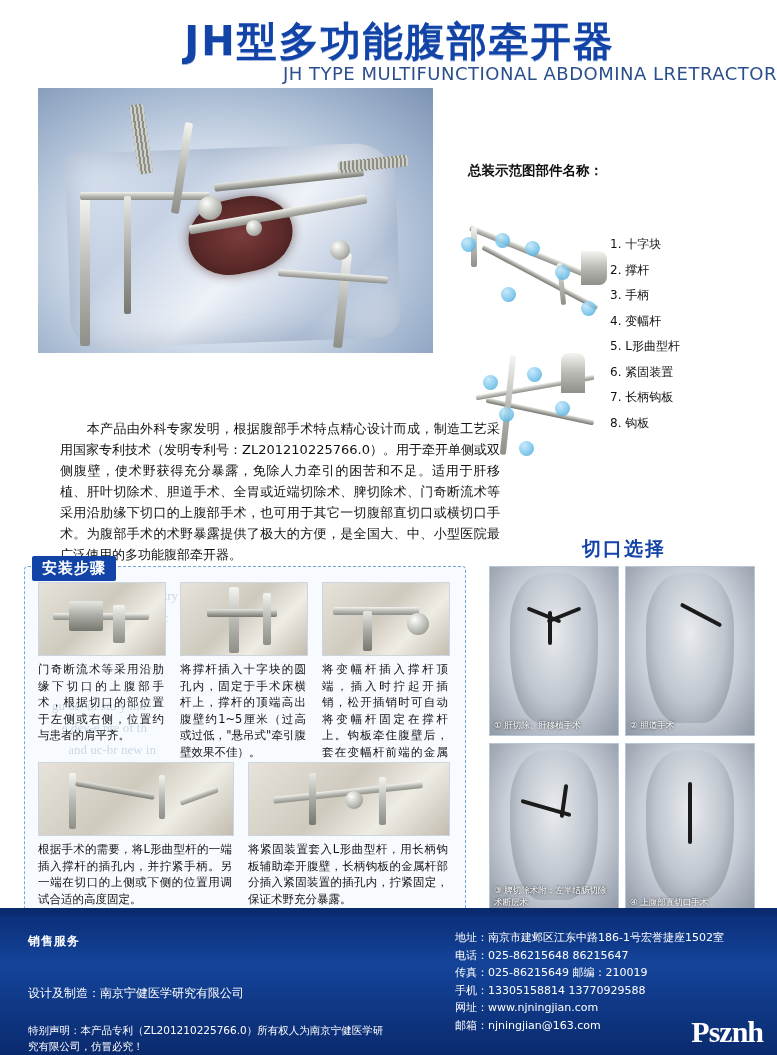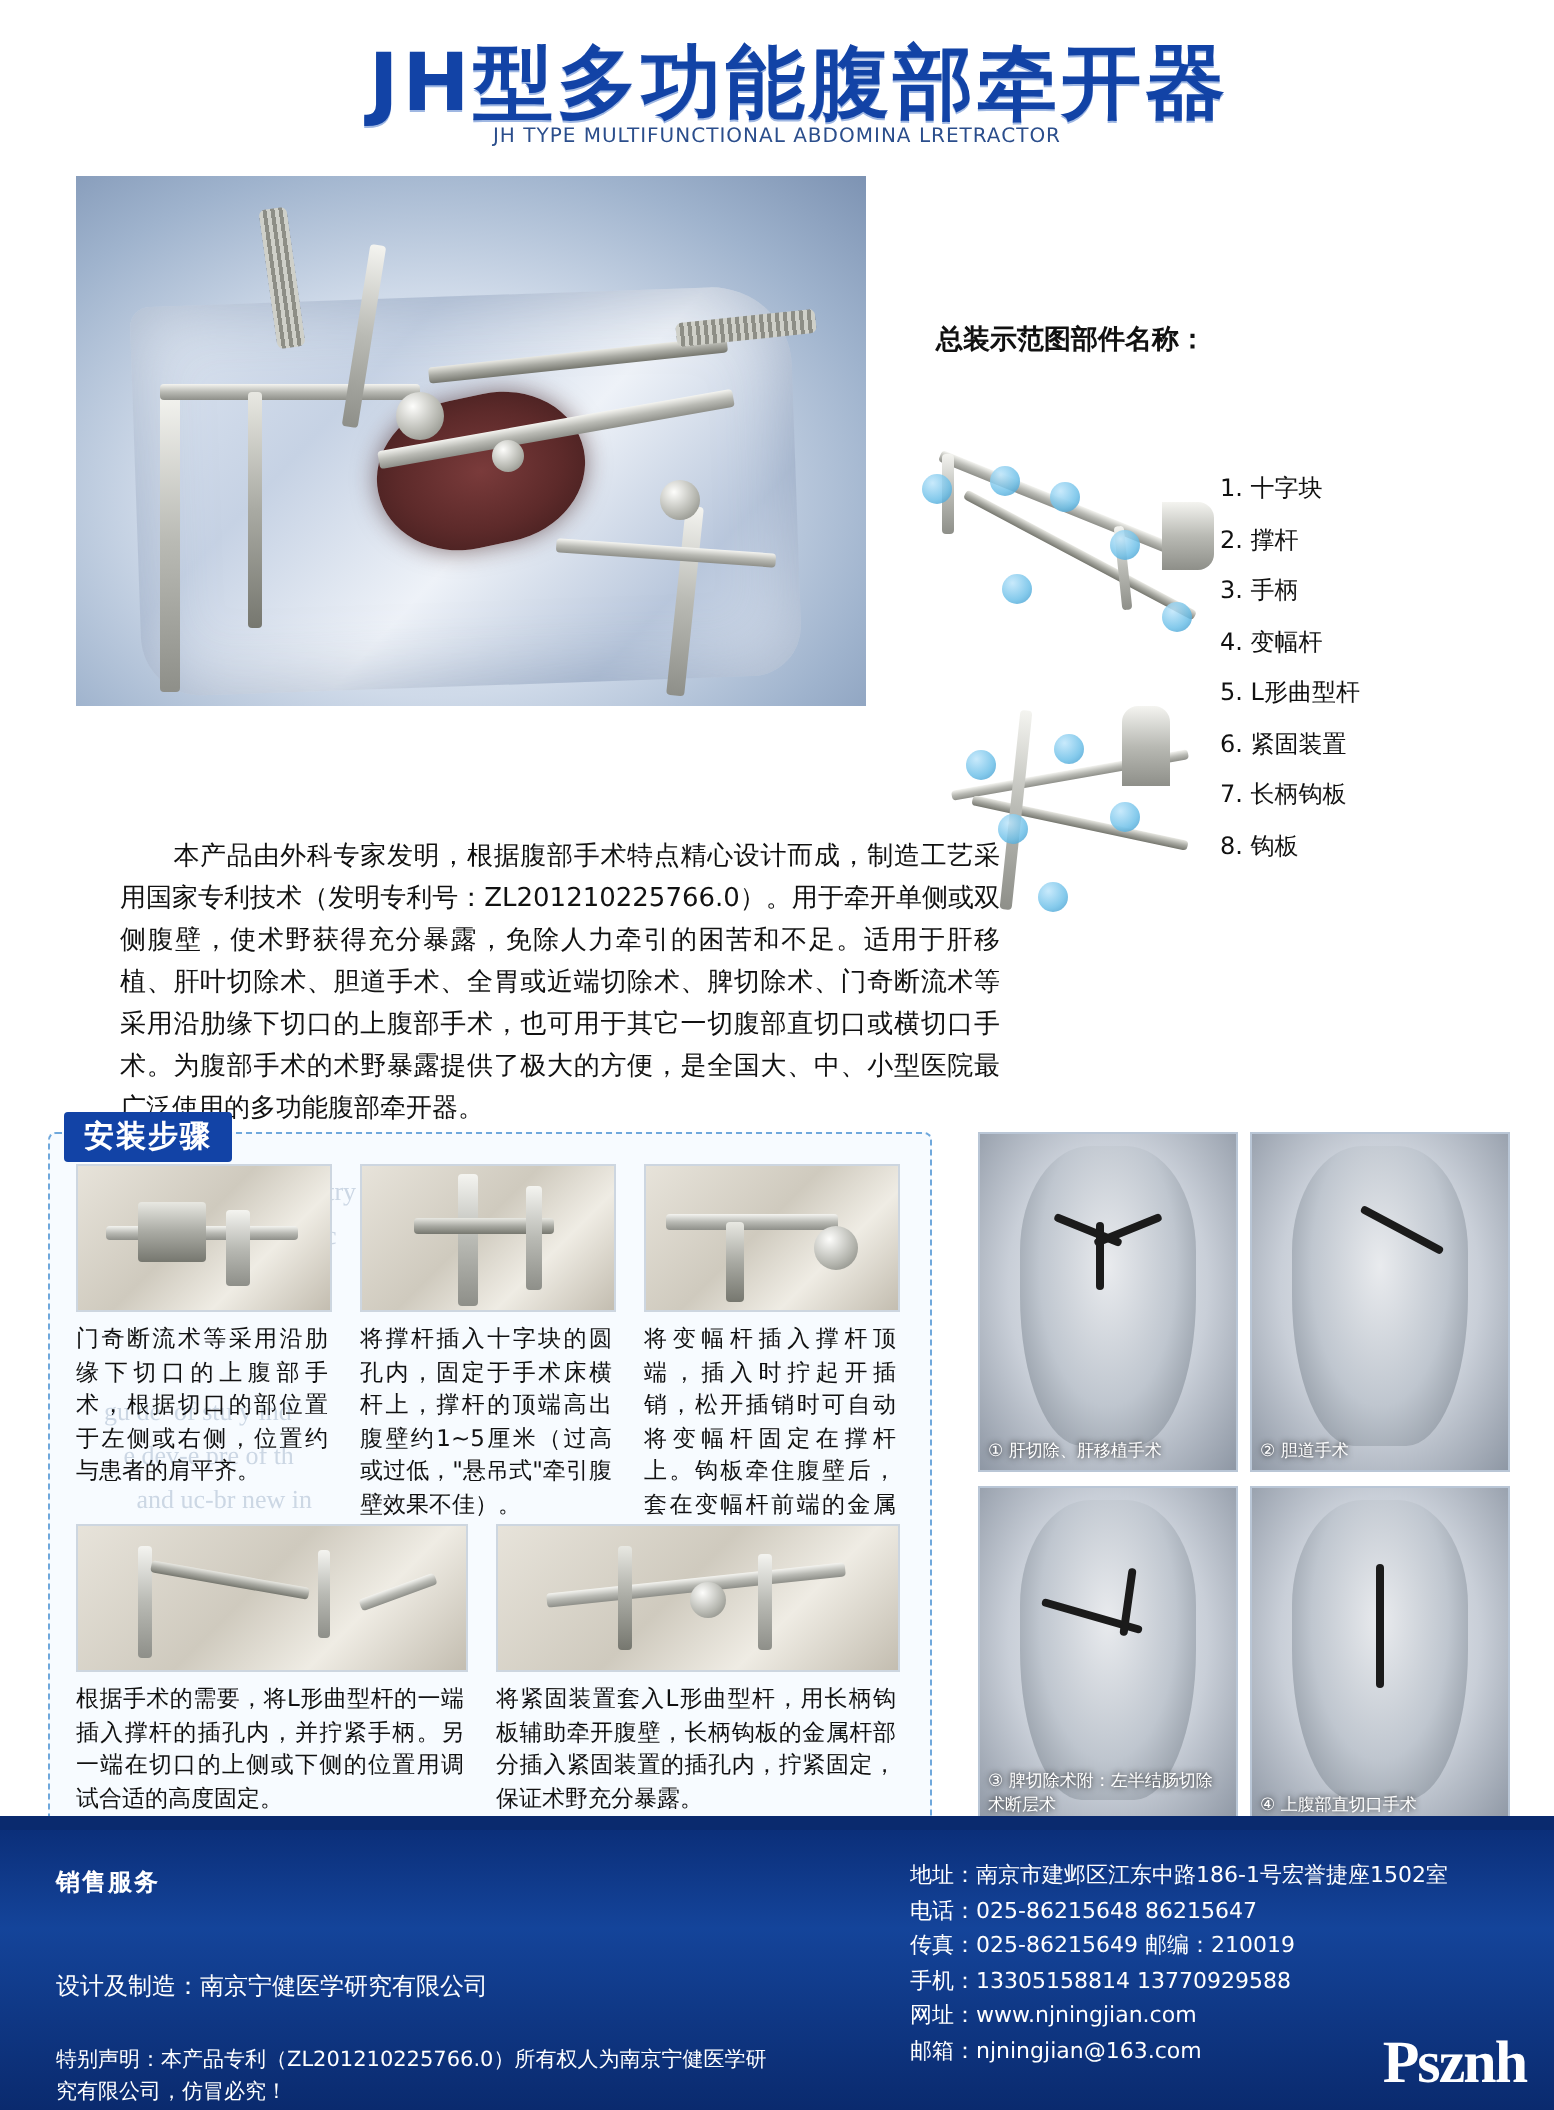--- a/index.html
+++ b/index.html
@@ -15,22 +15,22 @@
     background:linear-gradient(180deg,#ffffff 0%,#ffffff 86%,#eef3f8 87%,#eef3f8 100%);
   }
   
   .title{
     position:absolute;left:11px;top:14px;width:777px;text-align:center;
     font-size:40px;font-weight:bold;color:#1243a6;letter-spacing:2px;
     font-family:"DejaVu Sans","Liberation Sans",sans-serif;
     text-shadow:0 1px 0 #9fb7e2;
   }
   .subtitle{
-    position:absolute;left:0;top:63px;width:777px;text-align:center;
-    font-size:10px;color:#2b4e8c;letter-spacing:.5px;
+    position:absolute;left:0;top:63px;width:777px;text-align:right;
+    font-size:18px;color:#2b4e8c;letter-spacing:.5px;
   }
   
   .main-photo{
     position:absolute;left:38px;top:88px;width:395px;height:265px;
     background:
       radial-gradient(ellipse at 45% 60%, #e9eef6 0%, #cfdae9 45%, #9fb3cd 75%, #7d93b3 100%);
     overflow:hidden;
   }
   .cloth{
     position:absolute;left:30px;top:60px;width:330px;height:195px;
@@ -276,20 +276,21 @@
   <div class="step" style="left:38px;top:762px;width:194px;">
     <div class="step-img" style="height:72px;">
       <div class="bar" style="left:30px;top:10px;width:7px;height:56px;"></div>
       <div class="bar d" style="left:36px;top:24px;width:80px;height:6px;transform:rotate(10deg);"></div>
       <div class="bar" style="left:120px;top:12px;width:6px;height:44px;"></div>
       <div class="bar" style="left:140px;top:30px;width:40px;height:6px;transform:rotate(-20deg);"></div>
     </div>
     <div class="step-cap">根据手术的需要，将L形曲型杆的一端插入撑杆的插孔内，并拧紧手柄。另一端在切口的上侧或下侧的位置用调试合适的高度固定。</div>
   </div>
 
+  <div class="inc-title">切口选择</div>
   <div class="inc-grid">
 
     <div class="inc-cell" style="left:0;top:0;">
       <div class="torso"></div>
       <div class="cut" style="left:58px;top:44px;width:4px;height:34px;"></div>
       <div class="cut" style="left:36px;top:46px;width:36px;height:4px;transform:rotate(22deg);"></div>
       <div class="cut" style="left:56px;top:46px;width:36px;height:4px;transform:rotate(-22deg);"></div>
       <div class="inc-cap">① 肝切除、肝移植手术</div>
     </div>
 

